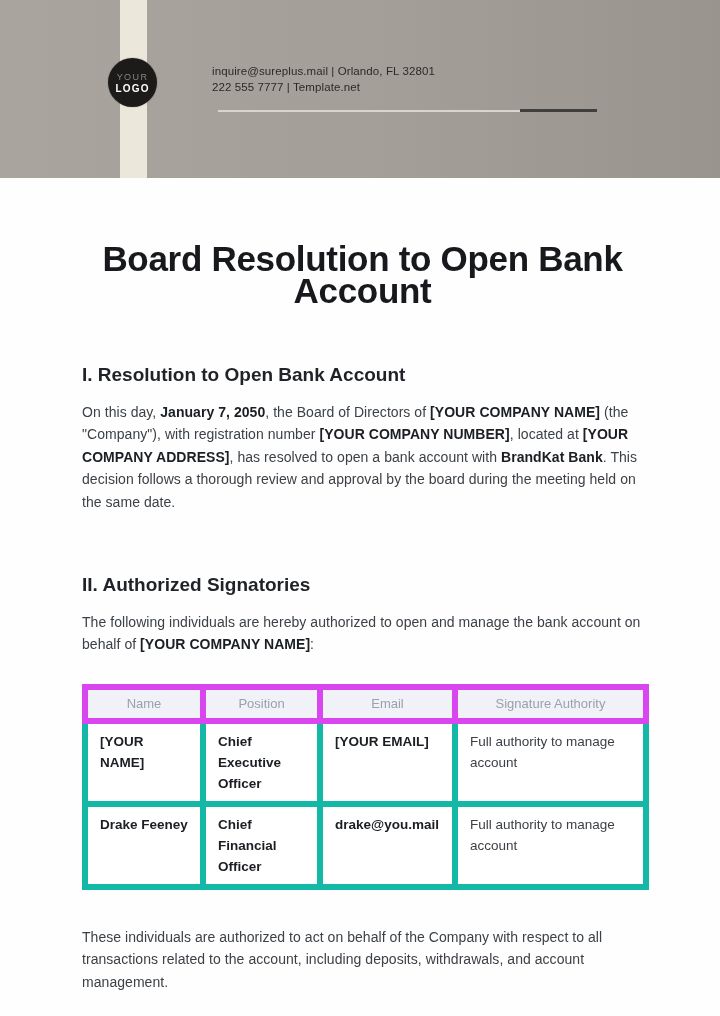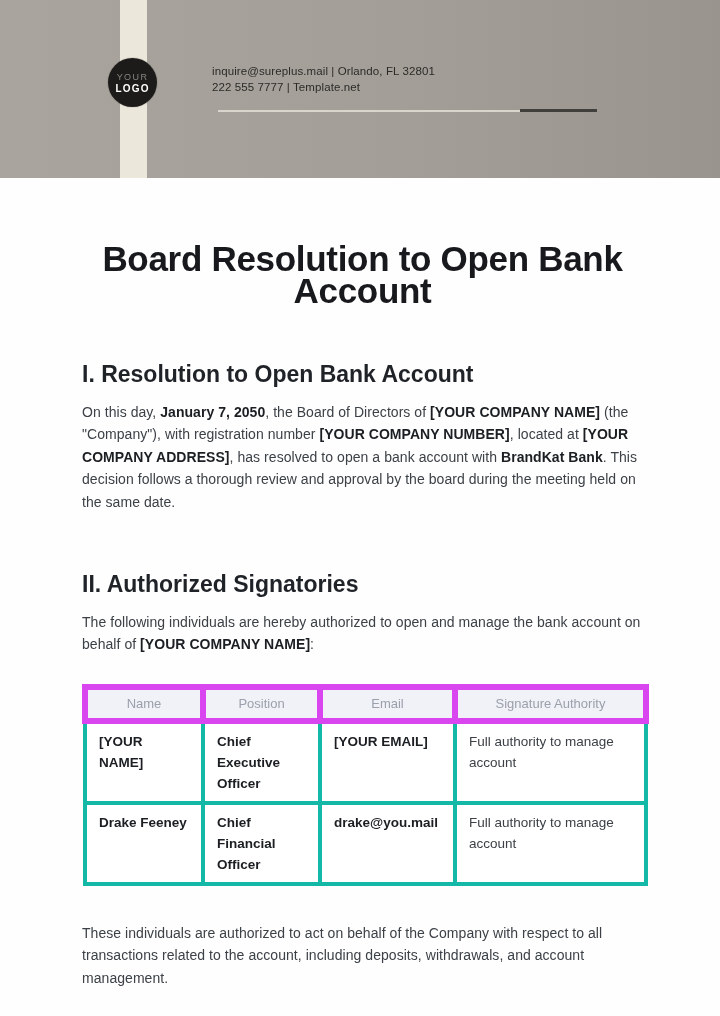--- a/index.html
+++ b/index.html
@@ -76,21 +76,21 @@
   h1 {
     margin: 65px 0 0 0;
     text-align: center;
     font-size: 35px;
     line-height: 32px;
     letter-spacing: -0.3px;
     color: #17191d;
     font-weight: bold;
   }
   h2 {
-    font-size: 23px;
+    font-size: 19px;
     line-height: 23px;
     color: #1f2227;
     font-weight: bold;
     margin: 0;
   }
   .h2-first { margin-top: 56px; }
   .h2-second { margin-top: 60px; }
 
   p {
     margin: 15px 0 0 0;
@@ -117,21 +117,21 @@
     background: #f1f2f7;
     color: #9aa0ac;
     font-size: 13px;
     font-weight: normal;
     text-align: center;
     padding: 5px 6px;
     border: 6px solid #d946ef;
     line-height: 18px;
   }
   table.sig td {
-    border: 4px solid #14b8a6;
+    border: 6px solid #14b8a6;
     vertical-align: top;
     padding: 7px 12px;
     font-size: 13.5px;
     line-height: 21px;
     color: #3c4147;
     background: #ffffff;
   }
   table.sig td.b { font-weight: bold; color: #1b1e22; }
 
   .closing { margin-top: 36px; }

